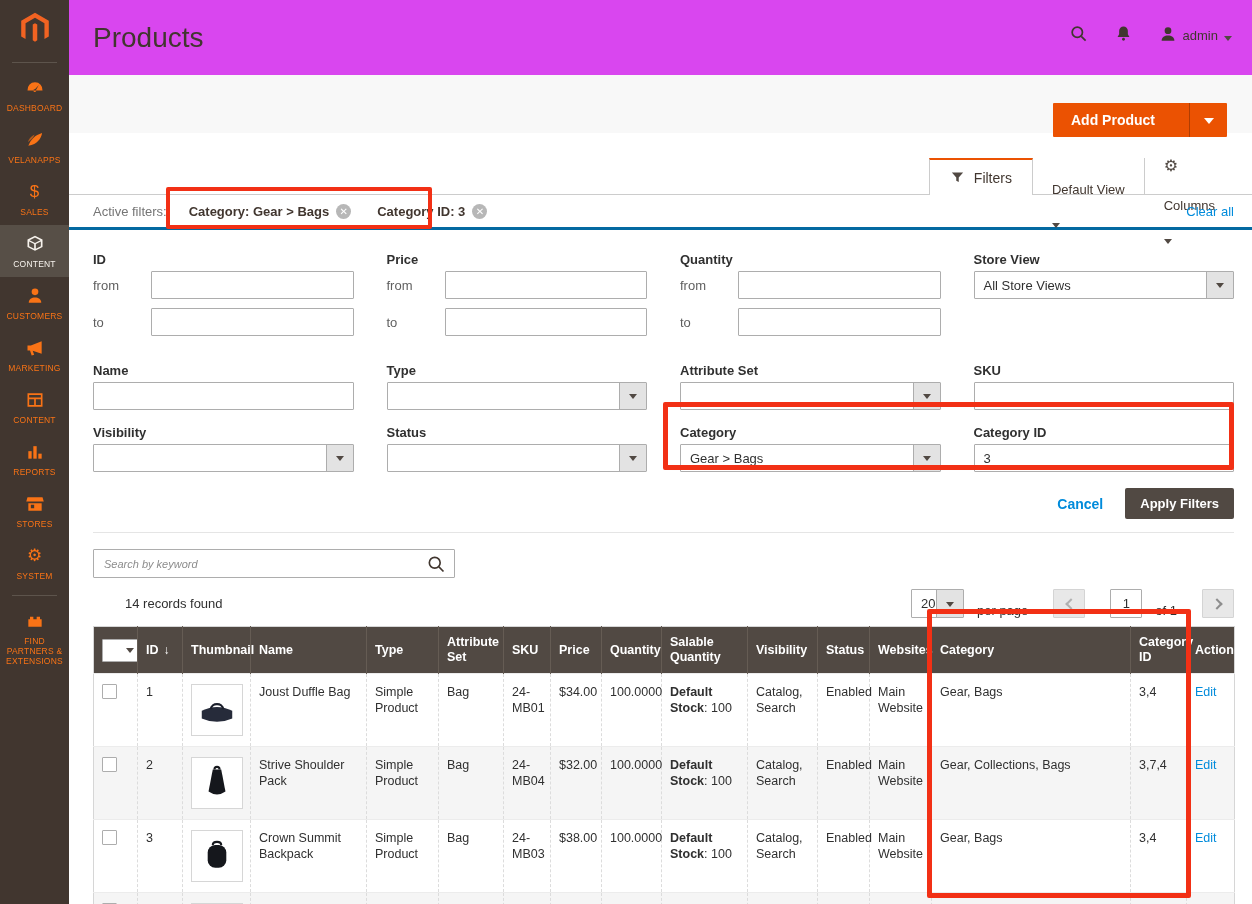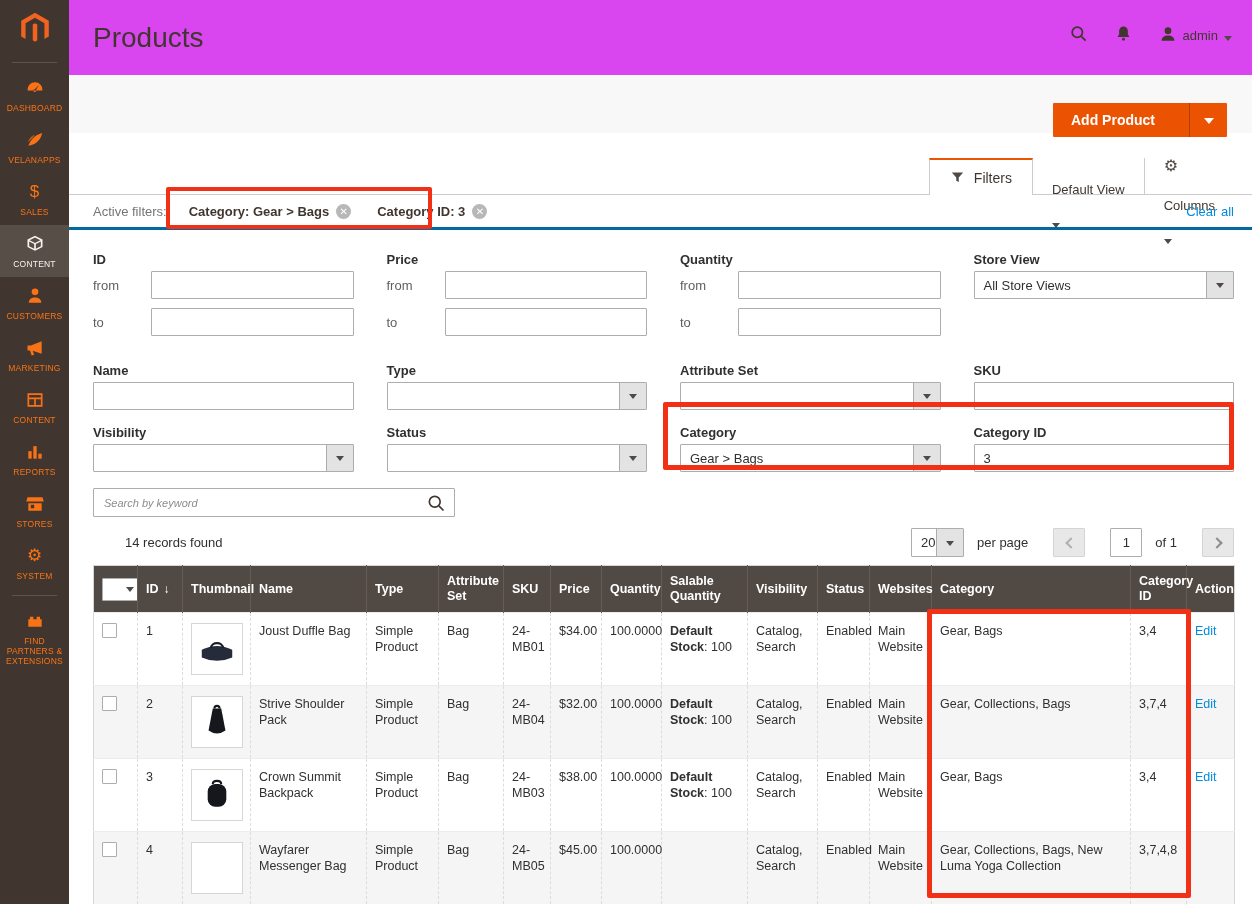--- a/index.html
+++ b/index.html
@@ -68,21 +68,21 @@
   
   .keyword-row { padding:16px 0 0 24px; }
   .search-wrap { width:362px; height:29px; border:1px solid #adadad; border-radius:1px; position:relative; background:#fff; }
   .search-wrap input { width:100%; height:100%; border:none; outline:none; padding:0 36px 0 10px; font-size:11px; font-style:italic; color:#303030; font-family:inherit; background:transparent; }
   .search-wrap input::placeholder { color:#8c8c8c; font-style:italic; }
   .search-wrap .sicon { position:absolute; right:8px; top:4px; cursor:pointer; }
   .search-wrap .sicon svg { width:20px; height:20px; }
   .actions-row { display:flex; align-items:center; padding:11px 18px 0 24px; }
   .actions-select { width:170px; }
   .records-found { margin-left:32px; font-size:13px; color:#303030; }
-  .paging { margin-left:auto; display:flex; align-items:center; gap:13px; }
+  .paging { margin-left:auto; display:flex; align-items:flex-end; gap:13px; }
   .perpage-select { width:53px; height:29px; padding-right:28px; }
   .perpage-label { font-size:13px; color:#303030; }
   .page-btn { width:32px; height:29px; background:#e8e8e8; border:1px solid #d4d4d4; border-radius:1px; display:flex; align-items:center; justify-content:center; cursor:pointer; margin-left:12px; }
   .chev { width:8px; height:8px; border-left:2px solid #b0b0b0; border-bottom:2px solid #b0b0b0; }
   .chev.left { transform:rotate(45deg); margin-left:3px; }
   .chev.right { transform:rotate(225deg); margin-right:3px; border-color:#8d8d8d; }
   .page-input { width:32px; height:29px; border:1px solid #adadad; border-radius:1px; text-align:center; font-size:13px; color:#303030; font-family:inherit; margin-left:12px; }
   .of-label { font-size:13px; color:#303030; }
   
   .table-wrap { margin:8px 18px 0 24px; }
@@ -374,20 +374,24 @@
           <span>Gear &gt; Bags</span>
           <span class="sel-arrow"></span>
         </div>
       </div>
       <div>
         <div class="flabel">Category ID</div>
         <input class="tinput" value="3" style="">
       </div>
     </div>
 
+    <div class="filter-actions">
+      <span class="cancel-link">Cancel</span>
+      <button class="apply-btn">Apply Filters</button>
+    </div>
   </div>
 
   <div class="keyword-row">
     <div class="search-wrap">
       <input placeholder="Search by keyword" style="">
       <span class="sicon">
         <svg viewBox="0 0 24 24" fill="none" stroke="#41362f" stroke-width="2">
             <circle cx="10.5" cy="10.5" r="6.5"></circle>
             <line x1="15.5" y1="15.5" x2="21" y2="21"></line>
           </svg>

